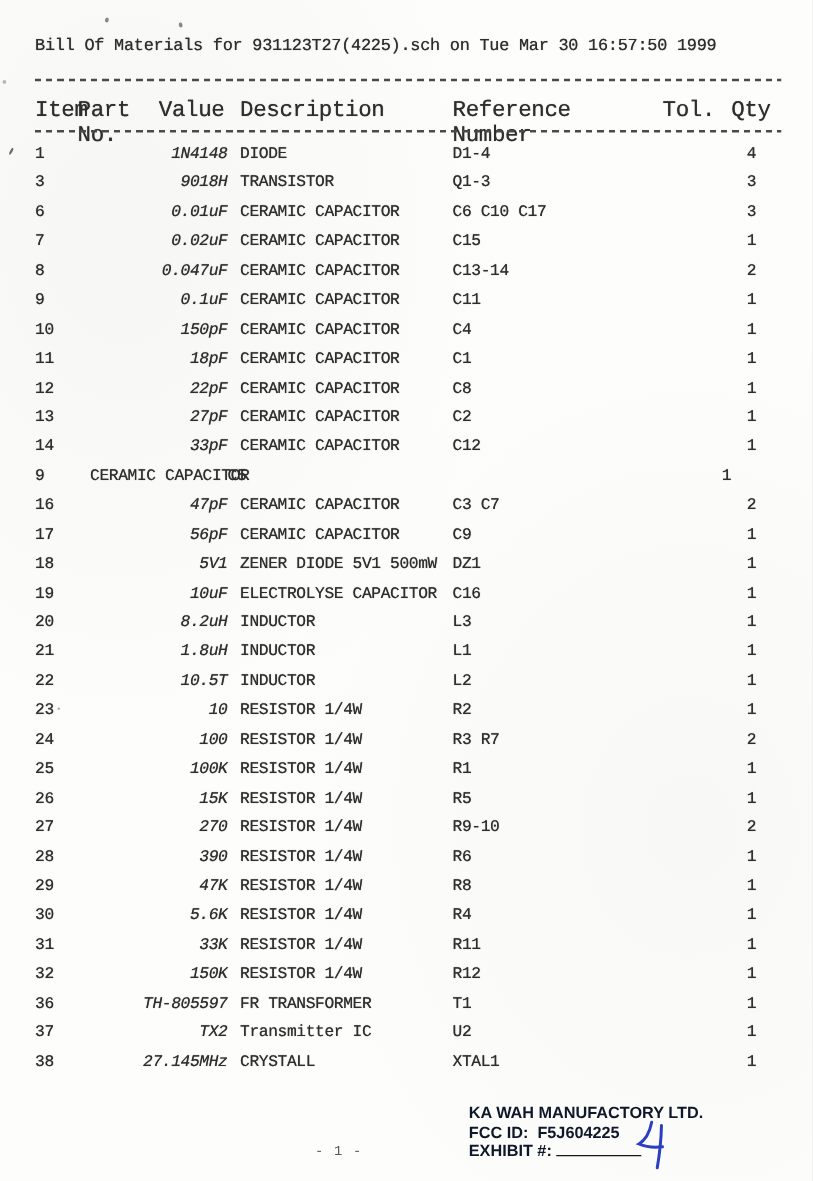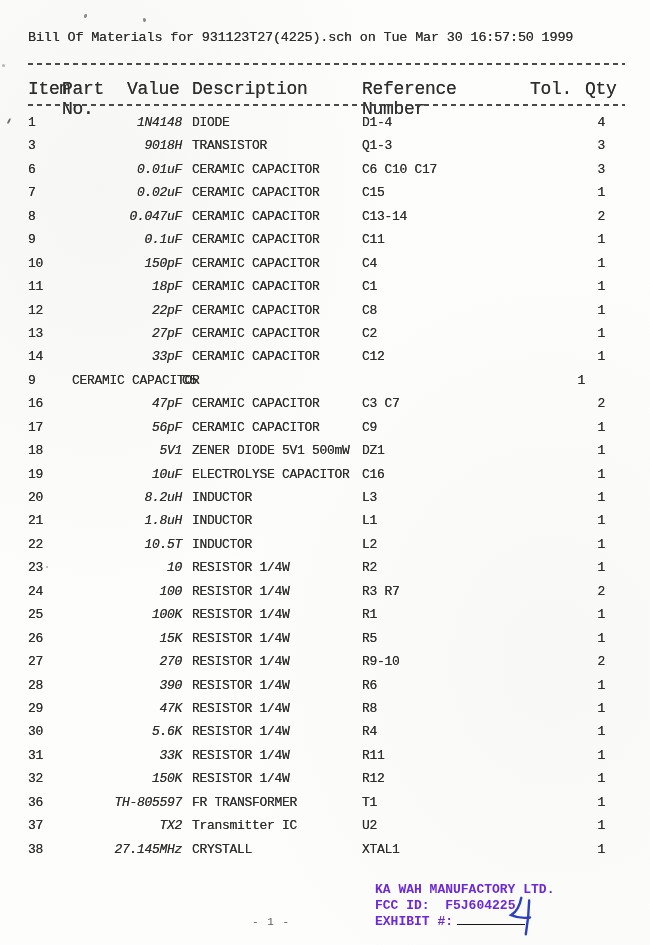--- a/index.html
+++ b/index.html
@@ -50,23 +50,23 @@
   .c-value{text-align:right;font-style:italic;}
   .c-desc{padding-left:10px;}
   .c-ref{padding-left:0;}
   .c-qty{text-align:right;}
   .page-number{
     position:absolute;left:252px;top:916px;
     font-size:11px;color:#5a5a5a;letter-spacing:1px;
   }
   .stamp-block{
     position:absolute;left:375px;top:882px;
-    font-family:Liberation Mono, monospace;
+    font-family:Liberation Sans, sans-serif;
     font-weight:bold;font-size:13px;line-height:15.5px;
-    color:#6d28d9;white-space:nowrap;
+    color:#0f172a;white-space:nowrap;
   }
   .exhibit-line .blank{
     display:inline-block;width:68px;
     border-bottom:1.6px solid #161616;
     height:11px;vertical-align:baseline;margin-left:4px;
   }
   .handwritten{
     position:absolute;left:508px;top:896px;width:30px;height:42px;
     pointer-events:none;transform:rotate(4deg);
   }

